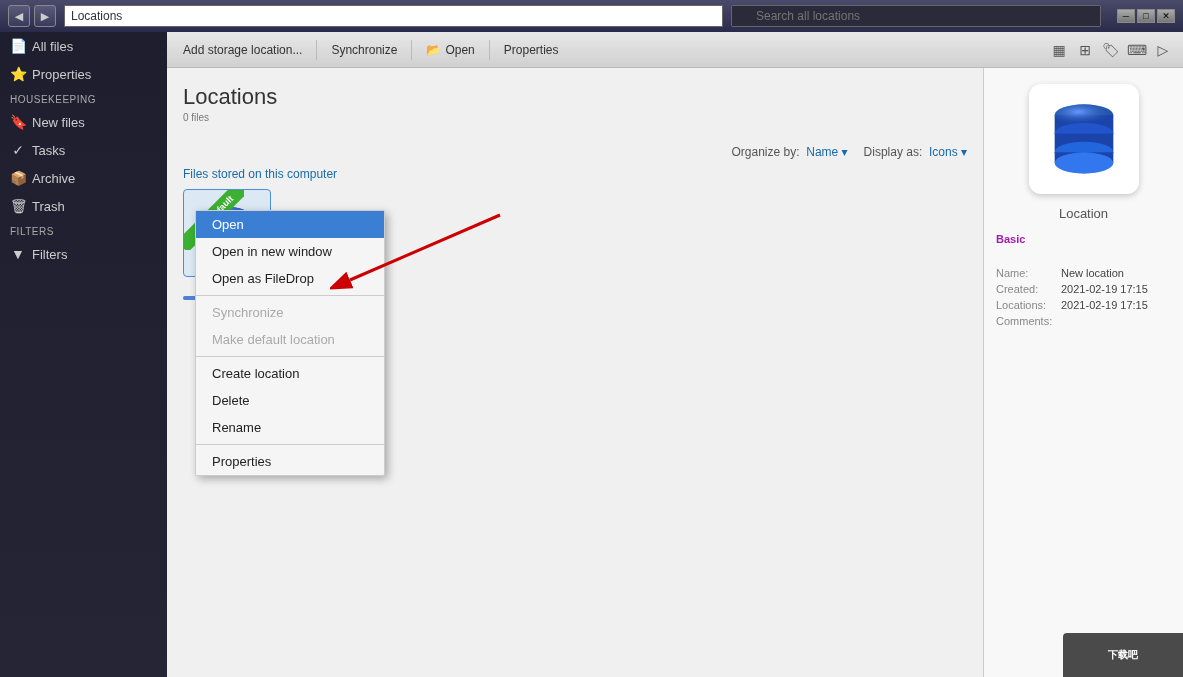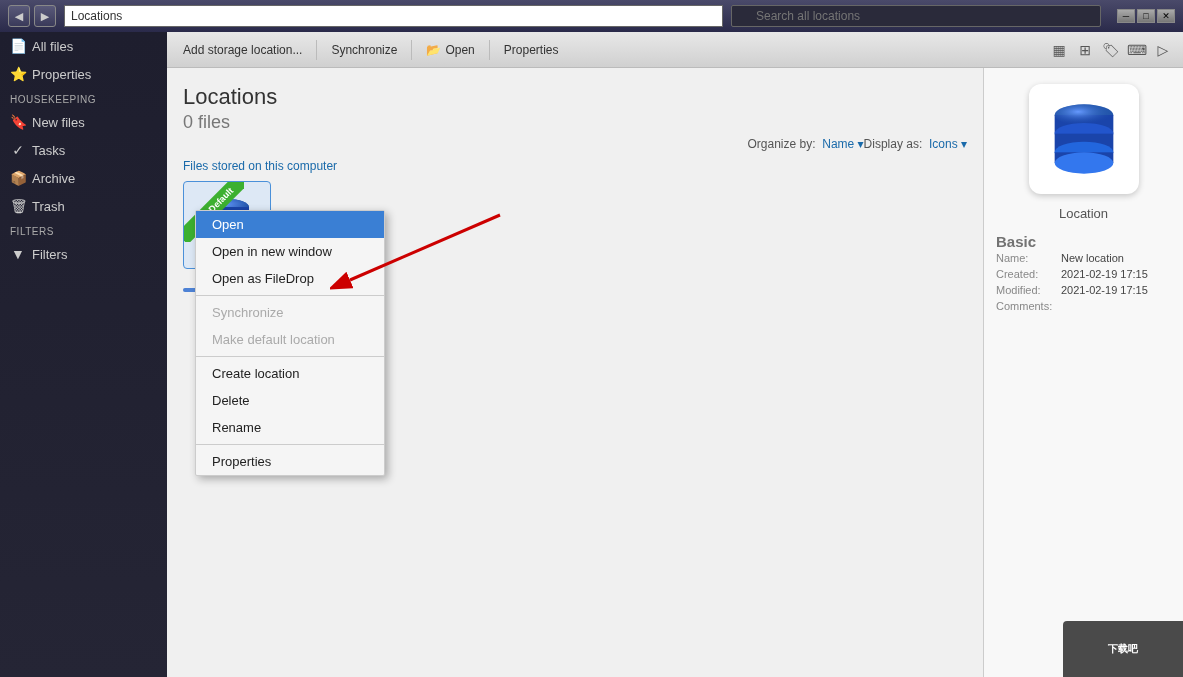--- a/index.html
+++ b/index.html
@@ -70,24 +70,24 @@
     }
 
     
     .content-wrapper { display: flex; flex: 1; overflow: hidden; }
 
     
     .main-content {
       flex: 1; background: #f0f0f0; overflow-y: auto; padding: 16px;
     }
     .page-title { font-size: 22px; font-weight: normal; color: #333; margin-bottom: 2px; }
-    .file-count { font-size: 18px; color: #777; margin-bottom: 4px; }
+    .file-count { font-size: 10px; color: #777; margin-bottom: 22px; }
 
     .organize-bar {
-      display: flex; justify-content: flex-end; margin-bottom: 8px; font-size: 12px; color: #555;
+      display: flex; justify-content: flex-end; gap: 16px; margin-bottom: 8px; font-size: 12px; color: #555;
     }
     .organize-bar span { cursor: pointer; color: #1a6aaa; }
     .organize-bar .label { color: #555; }
 
     .section-header {
       font-size: 12px; color: #1a6aaa; margin-bottom: 8px; font-weight: normal;
     }
 
     
     .location-grid { display: flex; flex-wrap: wrap; gap: 8px; position: relative; }
@@ -148,28 +148,28 @@
     }
     .rp-icon-wrapper {
       width: 110px; height: 110px; background: white; border-radius: 12px;
       box-shadow: 0 2px 6px rgba(0,0,0,0.2);
       display: flex; align-items: center; justify-content: center;
       margin: 0 auto 12px;
     }
     .rp-location-label {
       text-align: center; font-size: 13px; color: #555; margin-bottom: 12px;
     }
-    .rp-section-title { font-size: 15px; font-weight: bold; color: #737373; margin-bottom: 0; }
+    .rp-section-title { font-size: 11px; font-weight: bold; color: #a21caf; margin-bottom: 20px; }
     .rp-table { width: 100%; font-size: 11px; color: #444; border-collapse: collapse; }
     .rp-table td { padding: 2px 0; vertical-align: top; }
     .rp-table td:first-child { color: #888; white-space: nowrap; padding-right: 6px; width: 65px; }
 
     
     .watermark {
-      position: fixed; bottom: 0; right: 0; width: 120px; height: 56px;
+      position: fixed; bottom: 0; right: 0; width: 120px; height: 44px;
       background: rgba(0,0,0,0.7); color: #fff; font-size: 10px;
       display: flex; align-items: center; justify-content: center;
       font-weight: bold; border-top-left-radius: 4px;
     }
   </style>
 </head>
 <body>
 
 <div class="titlebar">
   <div class="titlebar-nav">
@@ -349,21 +349,21 @@
           <tbody>
               <tr>
             <td>Name:</td>
             <td>New location</td>
           </tr>
           <tr>
             <td>Created:</td>
             <td>2021-02-19 17:15</td>
           </tr>
           <tr>
-            <td>Modified:</td>
+            <td>Locations:</td>
             <td>2021-02-19 17:15</td>
           </tr>
           <tr>
             <td>Comments:</td>
             <td></td>
           </tr>
         </tbody>
           </table>
       </div>
     </div>

